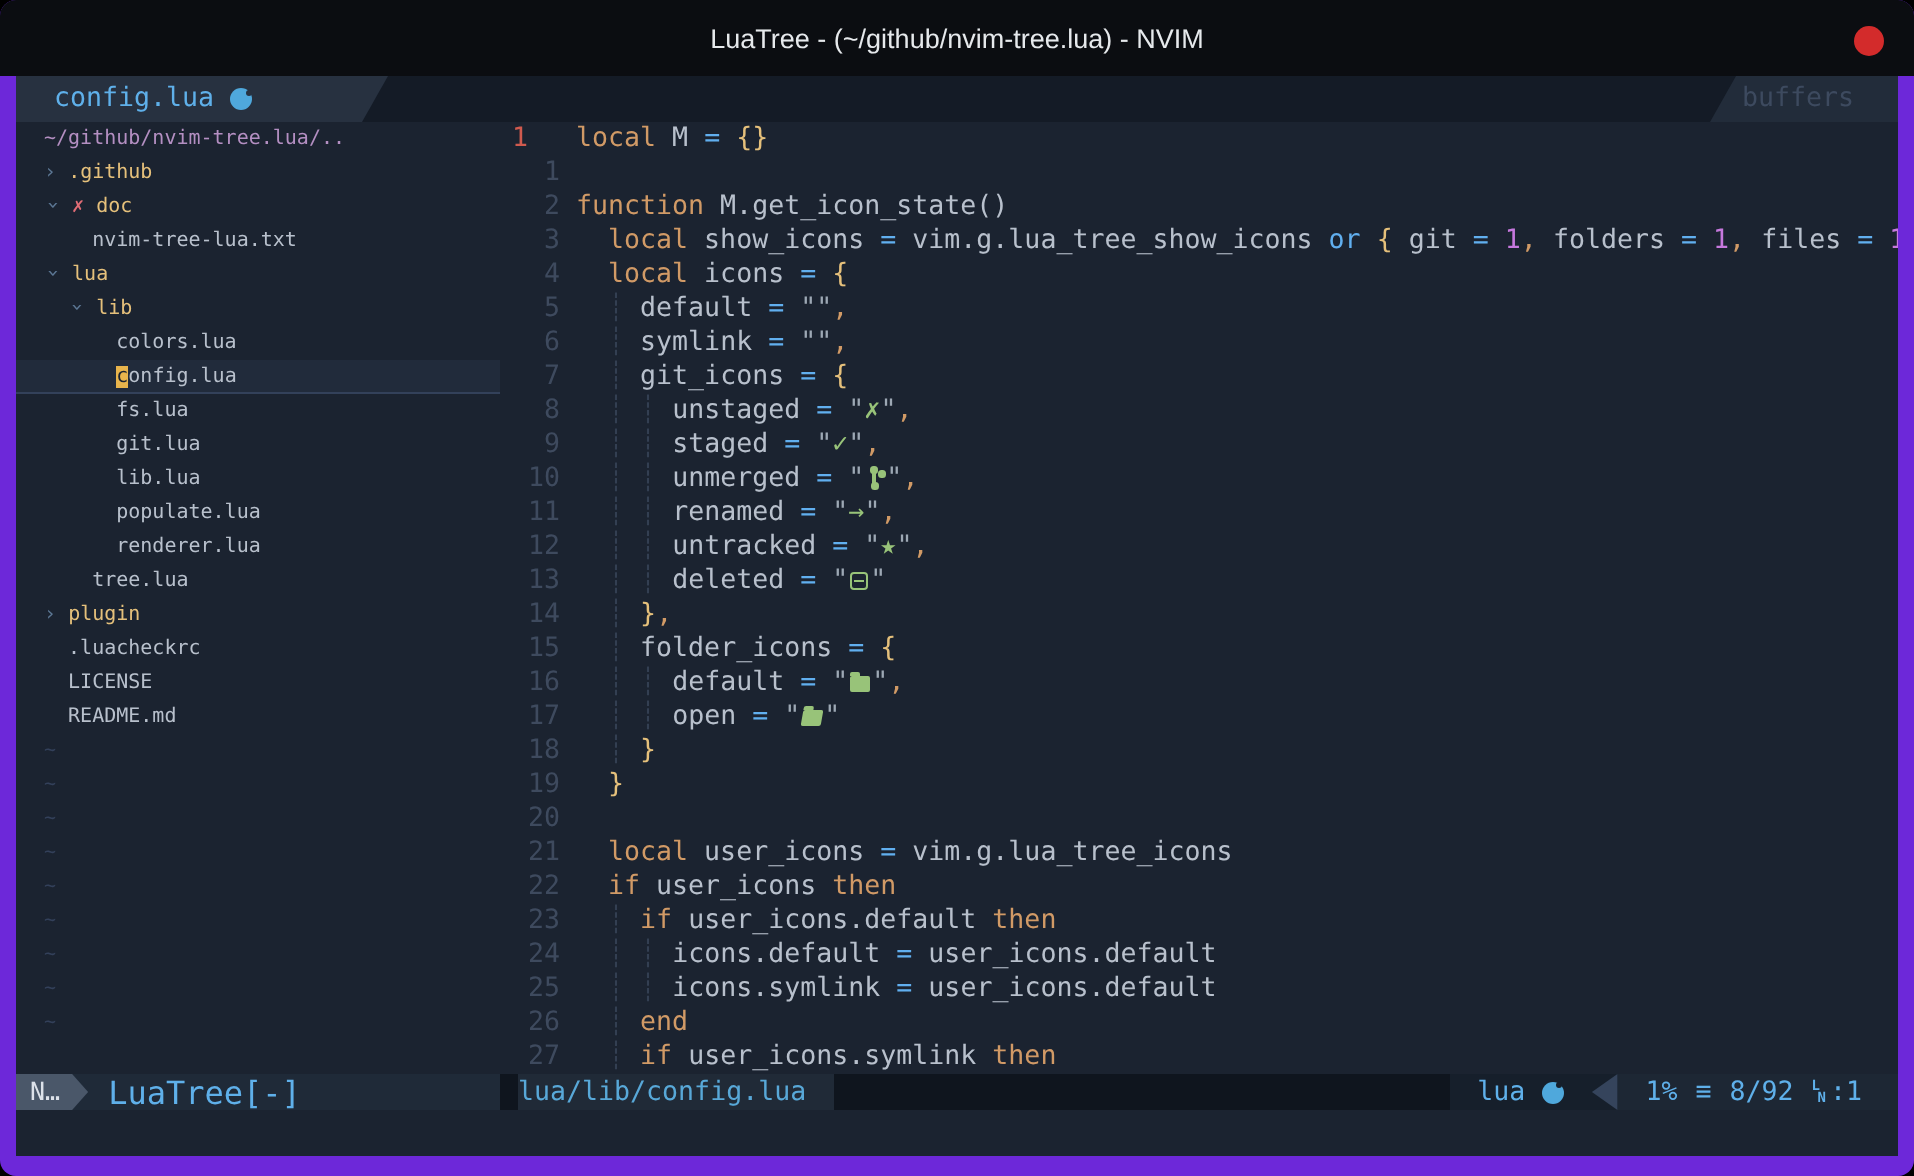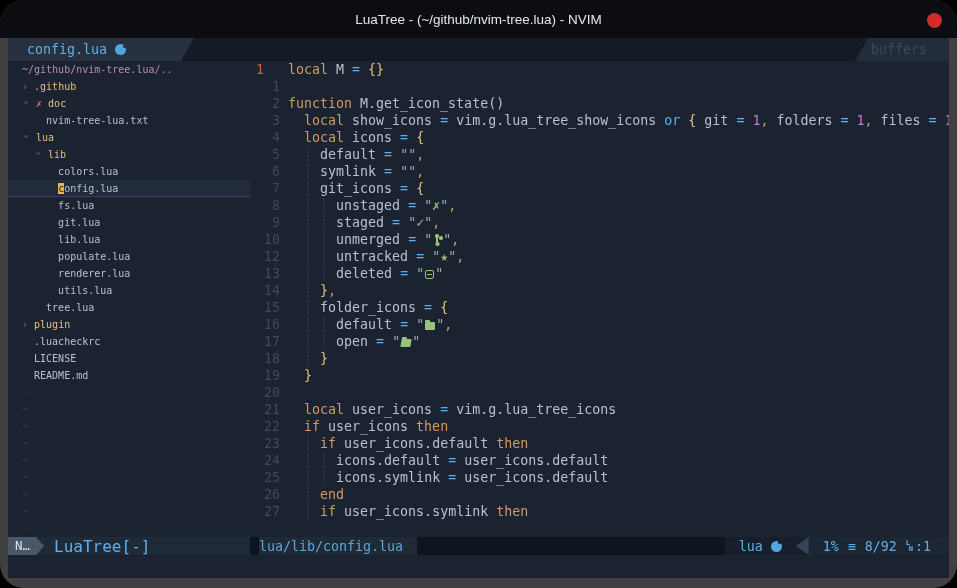--- a/index.html
+++ b/index.html
@@ -1,16 +1,16 @@
 <!DOCTYPE html>
 <html><head>
 <meta charset="utf-8">
 <style>
   html,body{margin:0;padding:0;background:#000;}
-  .window{position:relative;width:957px;height:588px;background:#404040;border-radius:24px;overflow:hidden;
+  .window{position:relative;width:957px;height:588px;background:#6d28d9;border-radius:8px;overflow:hidden;
           font-family:"DejaVu Sans Mono","DejaVu Sans",monospace;}
   
   .titlebar{position:absolute;top:0;left:0;width:100%;height:38px;background:#0b0d11;display:flex;align-items:center;justify-content:center;}
   .title{color:#e6e9ec;font-size:13.5px;font-family:"Liberation Sans",sans-serif;}
   .close-btn{position:absolute;right:15px;top:13px;width:15px;height:15px;border-radius:50%;background:#d32b2b;}
   
   .term{position:absolute;left:8px;right:8px;top:38px;height:540px;background:#1b2330;}
   
   .tabline{position:absolute;top:0;left:0;right:0;height:23px;background:#141b26;}
   .tab{position:absolute;left:0;top:0;height:23px;width:186px;background:#273140;
@@ -115,21 +115,20 @@
           <div class="row"><span class="tk tr-file">    nvim-tree-lua.txt</span></div>
           <div class="row"><span class="tk ar-e">›</span><span class="tk f"> </span><span class="tk tr-folder">lua</span></div>
           <div class="row"><span class="tk f">  </span><span class="tk ar-e">›</span><span class="tk f"> </span><span class="tk tr-folder">lib</span></div>
           <div class="row"><span class="tk tr-file">      colors.lua</span></div>
           <div class="row cursorline"><span class="tk tr-file">      </span><span class="tk cursor">c</span><span class="tk tr-file">onfig.lua</span></div>
           <div class="row"><span class="tk tr-file">      fs.lua</span></div>
           <div class="row"><span class="tk tr-file">      git.lua</span></div>
           <div class="row"><span class="tk tr-file">      lib.lua</span></div>
           <div class="row"><span class="tk tr-file">      populate.lua</span></div>
           <div class="row"><span class="tk tr-file">      renderer.lua</span></div>
-          <div class="row"><span class="tk tr-file">      utils.lua</span></div>
           <div class="row"><span class="tk tr-file">    tree.lua</span></div>
           <div class="row"><span class="tk ar">›</span><span class="tk f"> </span><span class="tk tr-folder">plugin</span></div>
           <div class="row"><span class="tk tr-file">  .luacheckrc</span></div>
           <div class="row"><span class="tk tr-file">  LICENSE</span></div>
           <div class="row"><span class="tk tr-file">  README.md</span></div>
           <div class="row"><span class="tilde">~</span></div>
           <div class="row"><span class="tilde">~</span></div>
           <div class="row"><span class="tilde">~</span></div>
           <div class="row"><span class="tilde">~</span></div>
           <div class="row"><span class="tilde">~</span></div>
@@ -175,20 +174,24 @@
             <span class="gut">8</span>
             <span class="ltext"><span class="tk f">  </span><span class="tk g">┊</span><span class="tk f"> </span><span class="tk g">┊</span><span class="tk f"> unstaged </span><span class="tk e">=</span><span class="tk f"> </span><span class="tk q">"</span><span class="tk s">✗</span><span class="tk q">"</span><span class="tk c">,</span></span>
           </div>
           <div class="crow">
             <span class="gut">9</span>
             <span class="ltext"><span class="tk f">  </span><span class="tk g">┊</span><span class="tk f"> </span><span class="tk g">┊</span><span class="tk f"> staged </span><span class="tk e">=</span><span class="tk f"> </span><span class="tk q">"</span><span class="tk s">✓</span><span class="tk q">"</span><span class="tk c">,</span></span>
           </div>
           <div class="crow">
             <span class="gut">10</span>
             <span class="ltext"><span class="tk f">  </span><span class="tk g">┊</span><span class="tk f"> </span><span class="tk g">┊</span><span class="tk f"> unmerged </span><span class="tk e">=</span><span class="tk f"> </span><span class="tk q">"</span><span class="tk i-branch"></span><span class="tk q">"</span><span class="tk c">,</span></span>
+          </div>
+          <div class="crow">
+            <span class="gut">11</span>
+            <span class="ltext"><span class="tk f">  </span><span class="tk g">┊</span><span class="tk f"> </span><span class="tk g">┊</span><span class="tk f"> renamed </span><span class="tk e">=</span><span class="tk f"> </span><span class="tk q">"</span><span class="tk s">→</span><span class="tk q">"</span><span class="tk c">,</span></span>
           </div>
           <div class="crow">
             <span class="gut">12</span>
             <span class="ltext"><span class="tk f">  </span><span class="tk g">┊</span><span class="tk f"> </span><span class="tk g">┊</span><span class="tk f"> untracked </span><span class="tk e">=</span><span class="tk f"> </span><span class="tk q">"</span><span class="tk s">★</span><span class="tk q">"</span><span class="tk c">,</span></span>
           </div>
           <div class="crow">
             <span class="gut">13</span>
             <span class="ltext"><span class="tk f">  </span><span class="tk g">┊</span><span class="tk f"> </span><span class="tk g">┊</span><span class="tk f"> deleted </span><span class="tk e">=</span><span class="tk f"> </span><span class="tk q">"</span><span class="tk i-del"></span><span class="tk q">"</span></span>
           </div>
           <div class="crow">

